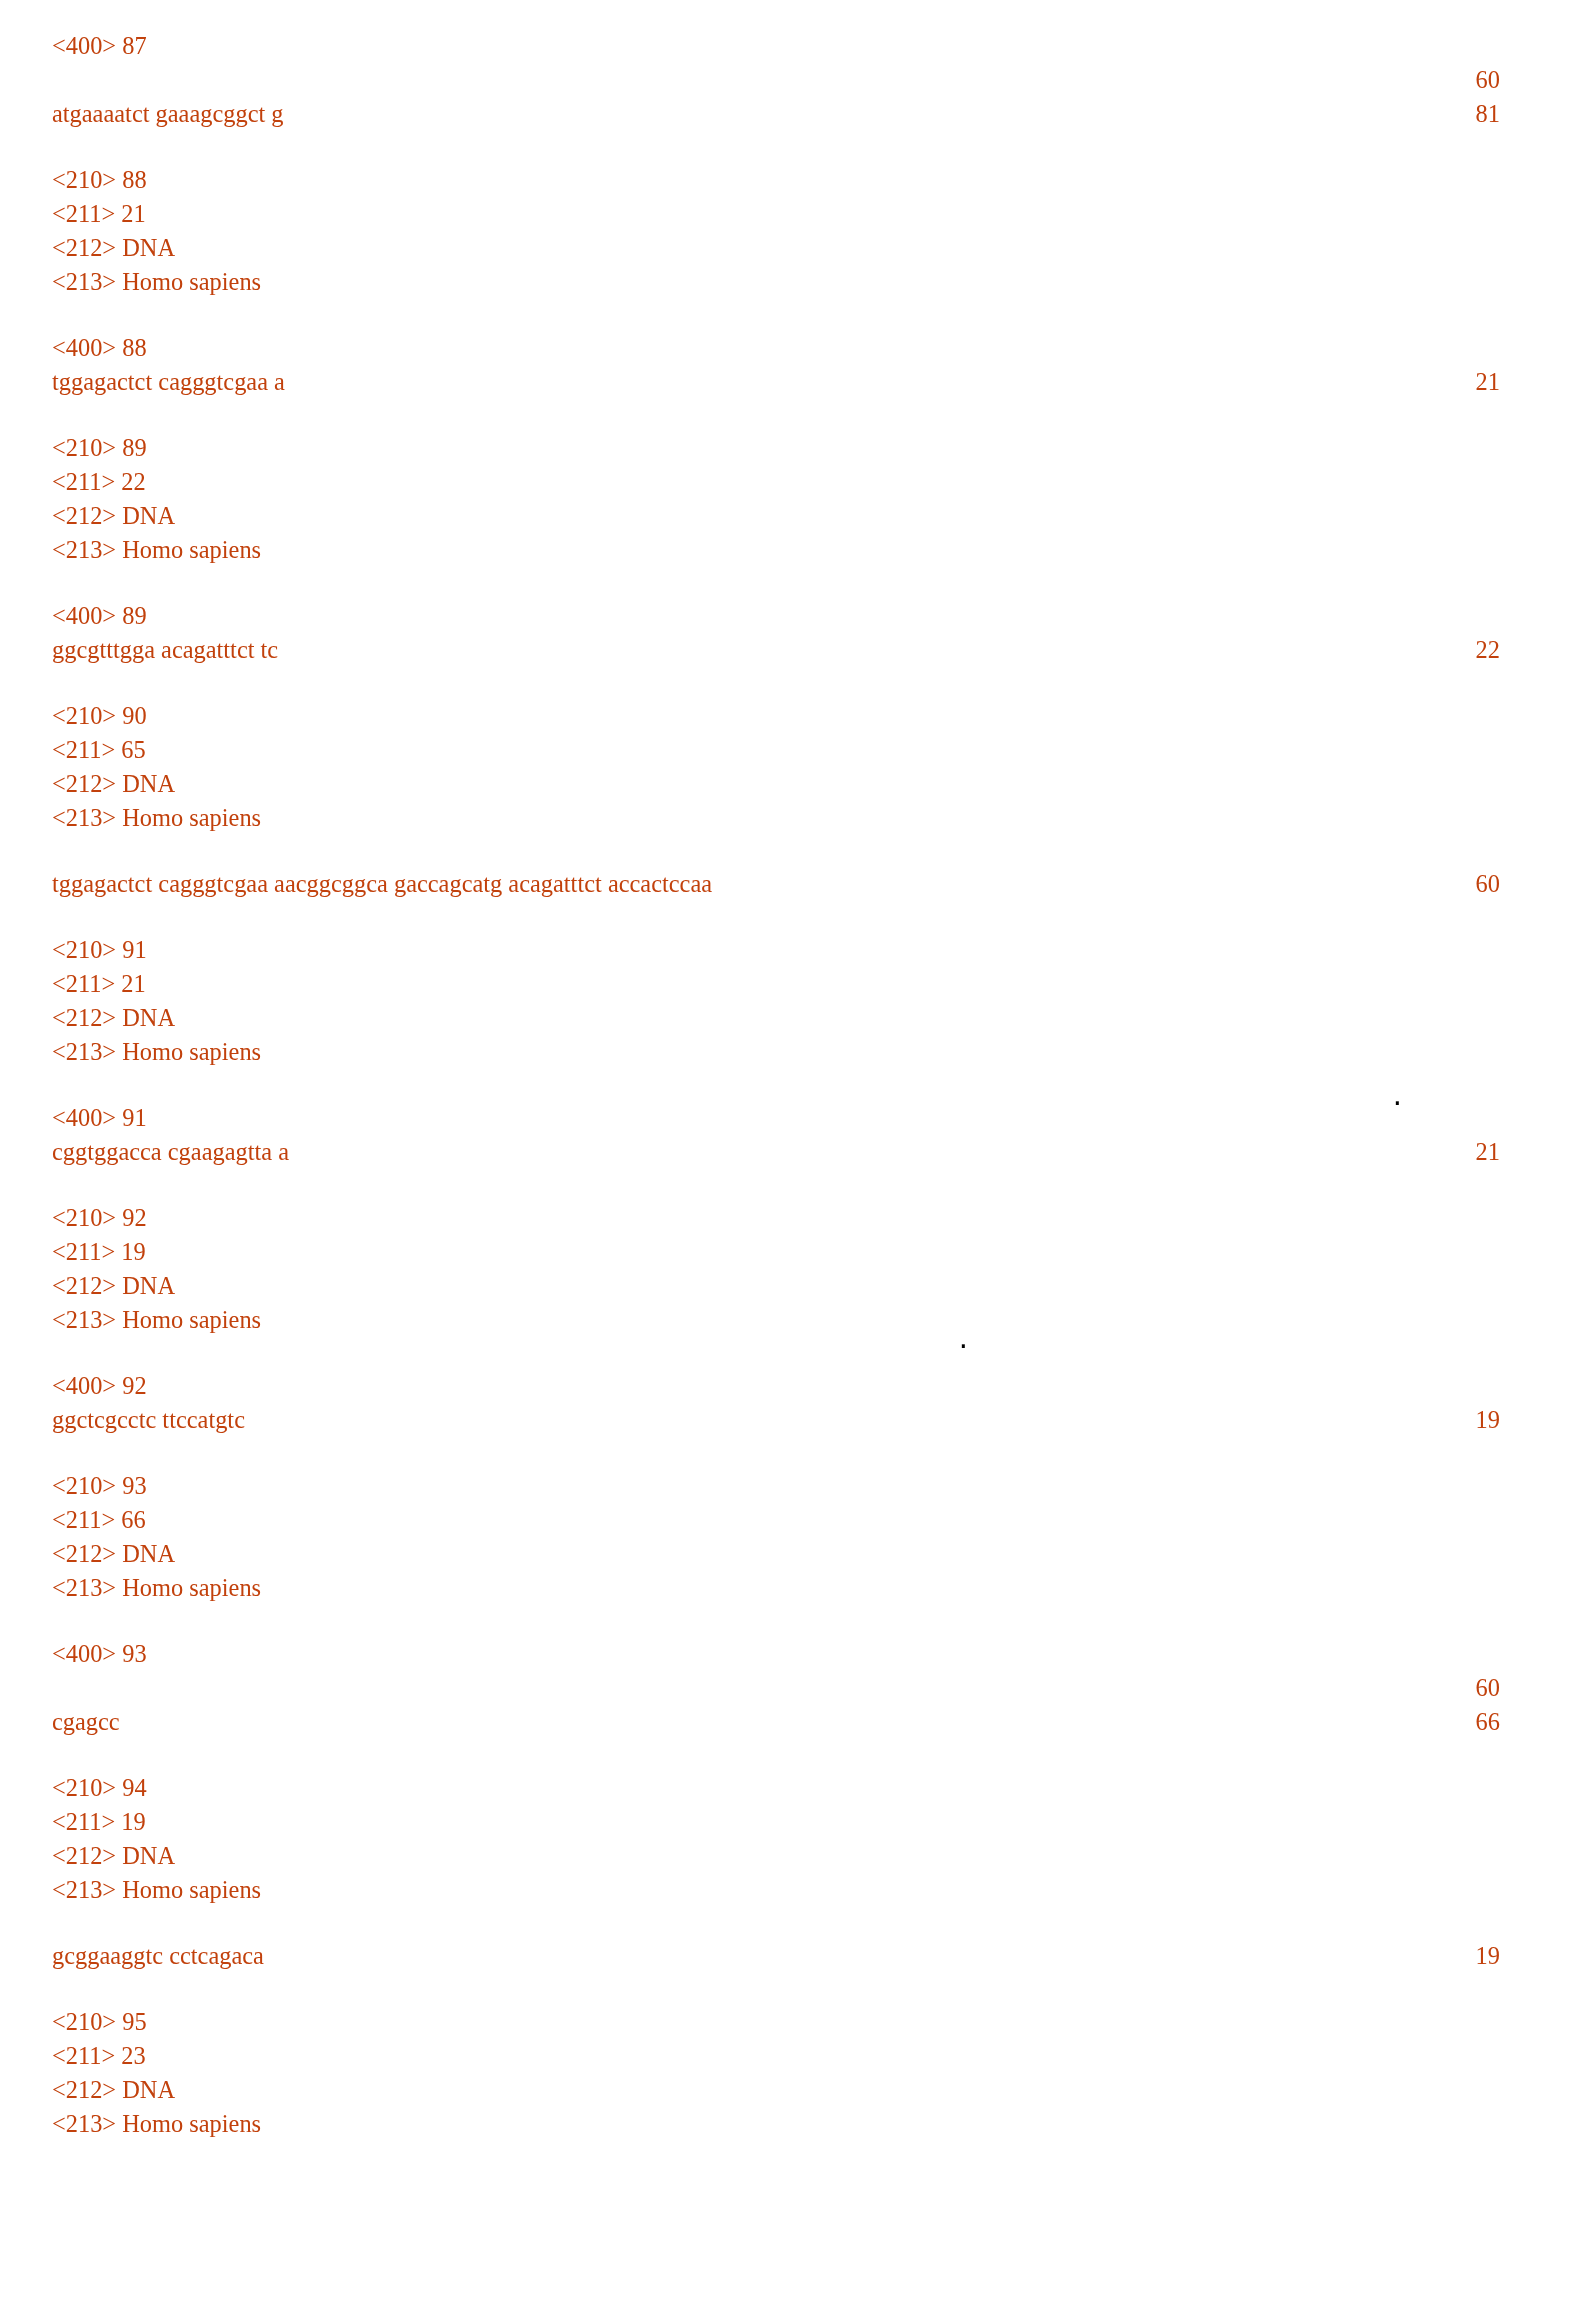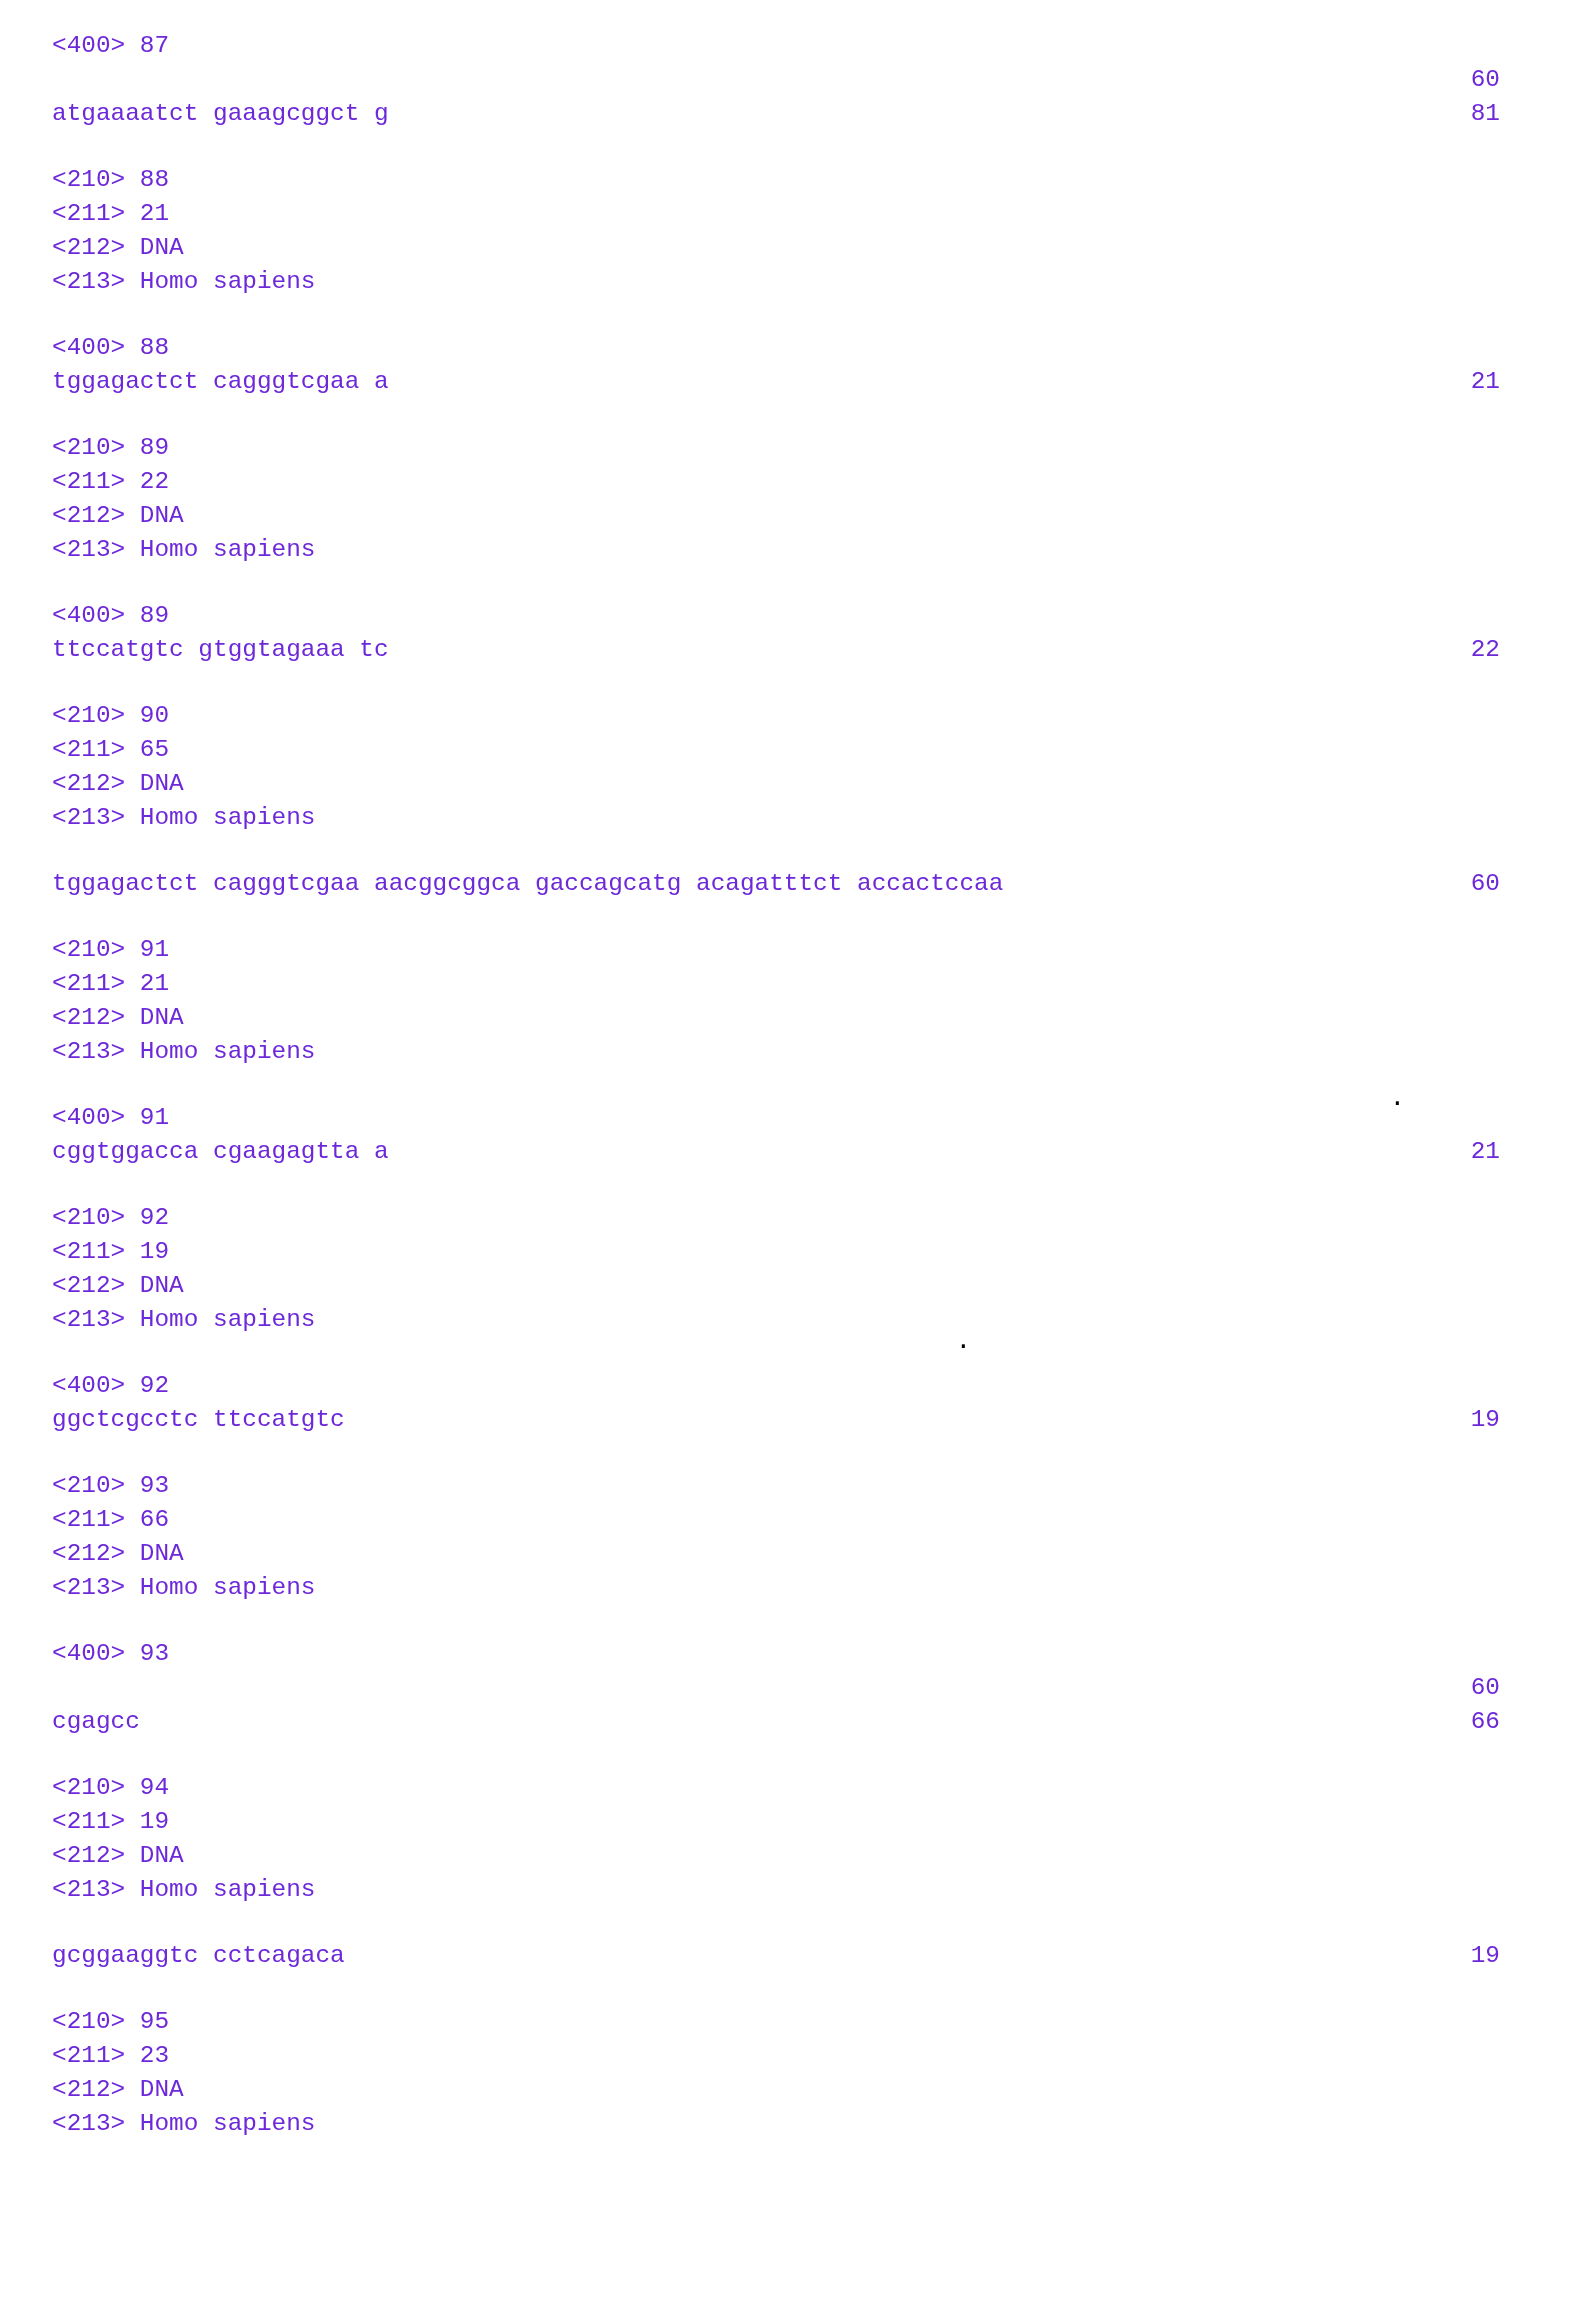--- a/index.html
+++ b/index.html
@@ -12,24 +12,24 @@
   }
   .page {
     width: 1572px;
     min-height: 2319px;
     box-sizing: border-box;
     padding: 29px 72px 0 52px;
     background: #ffffff;
     position: relative;
   }
   .doc {
-    font-family: Liberation Mono, monospace;
+    font-family: Liberation Serif, serif;
     font-size: 24.4px;
     line-height: 34px;
-    color: #6d28d9;
+    color: #c2410c;
     letter-spacing: 0px;
   }
   .blk {
     margin: 0 0 32px 0;
   }
   .row {
     display: flex;
     align-items: baseline;
     white-space: pre;
   }
@@ -90,21 +90,21 @@
     <div class="blk">
       <div class="hdr-line">&lt;210&gt; 89</div>
       <div class="hdr-line">&lt;211&gt; 22</div>
       <div class="hdr-line">&lt;212&gt; DNA</div>
       <div class="hdr-line">&lt;213&gt; Homo sapiens</div>
     </div>
 
     <div class="blk">
       <div class="hdr-line">&lt;400&gt; 89</div>
       <div class="row">
-        <span class="txt">ttccatgtc gtggtagaaa tc</span>
+        <span class="txt">ggcgtttgga acagatttct tc</span>
         <span class="num">22</span>
       </div>
     </div>
 
     <div class="blk">
       <div class="hdr-line">&lt;210&gt; 90</div>
       <div class="hdr-line">&lt;211&gt; 65</div>
       <div class="hdr-line">&lt;212&gt; DNA</div>
       <div class="hdr-line">&lt;213&gt; Homo sapiens</div>
     </div>

